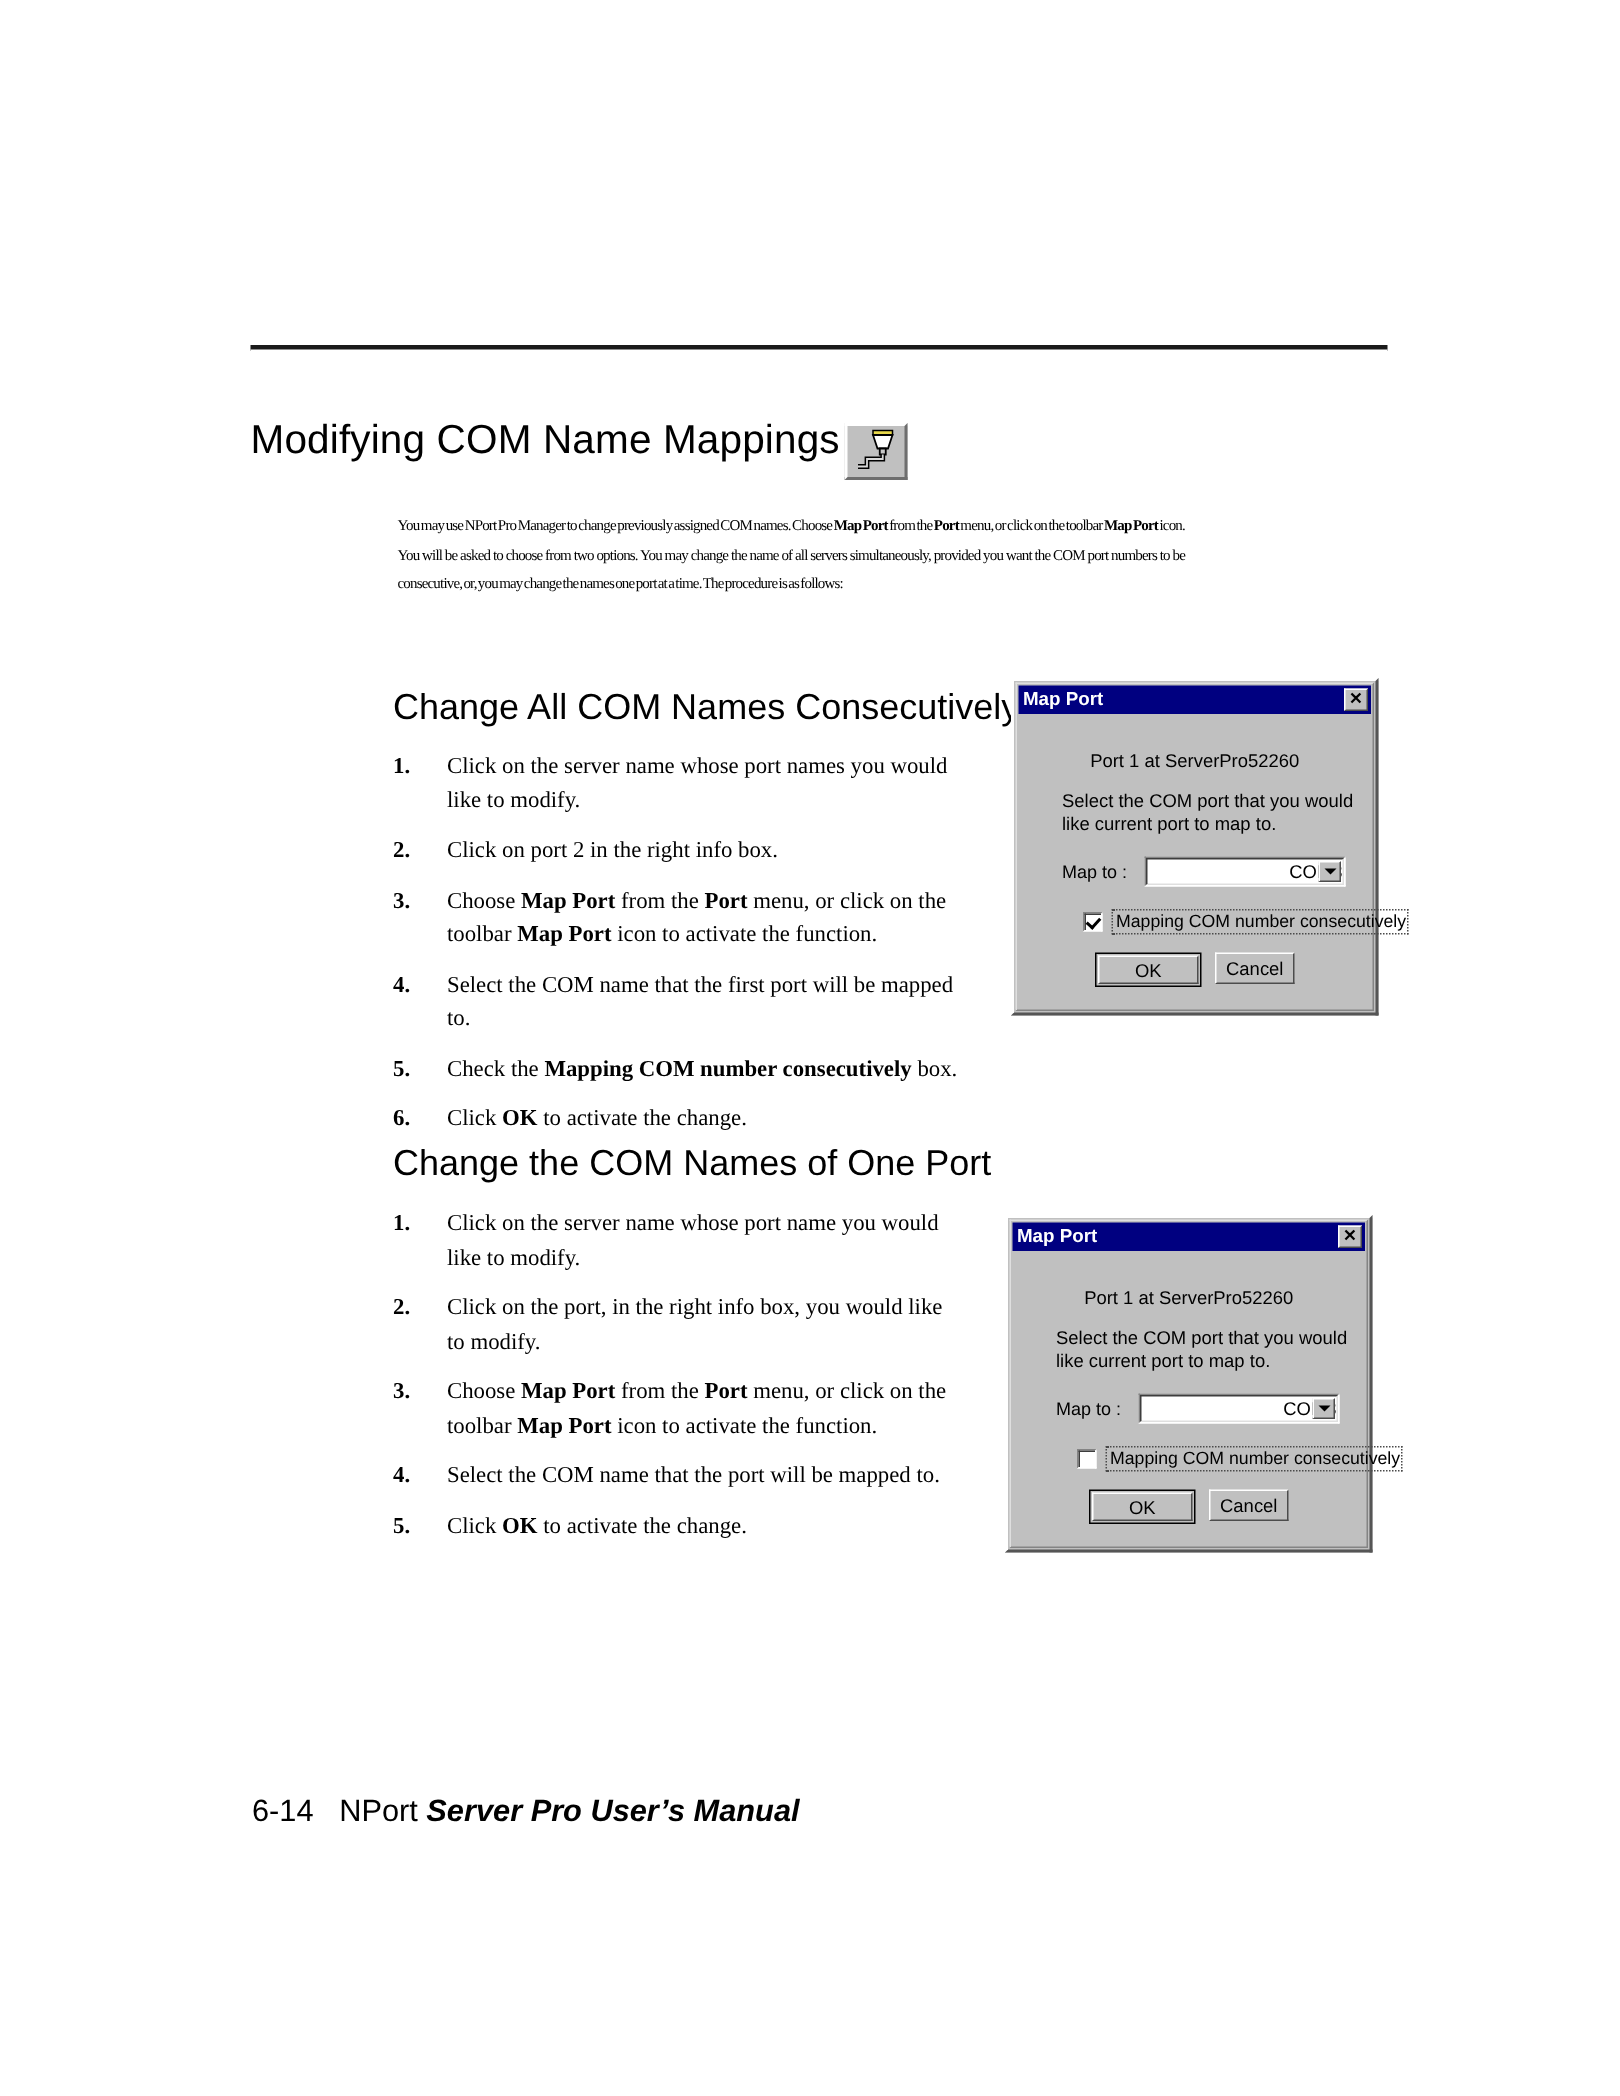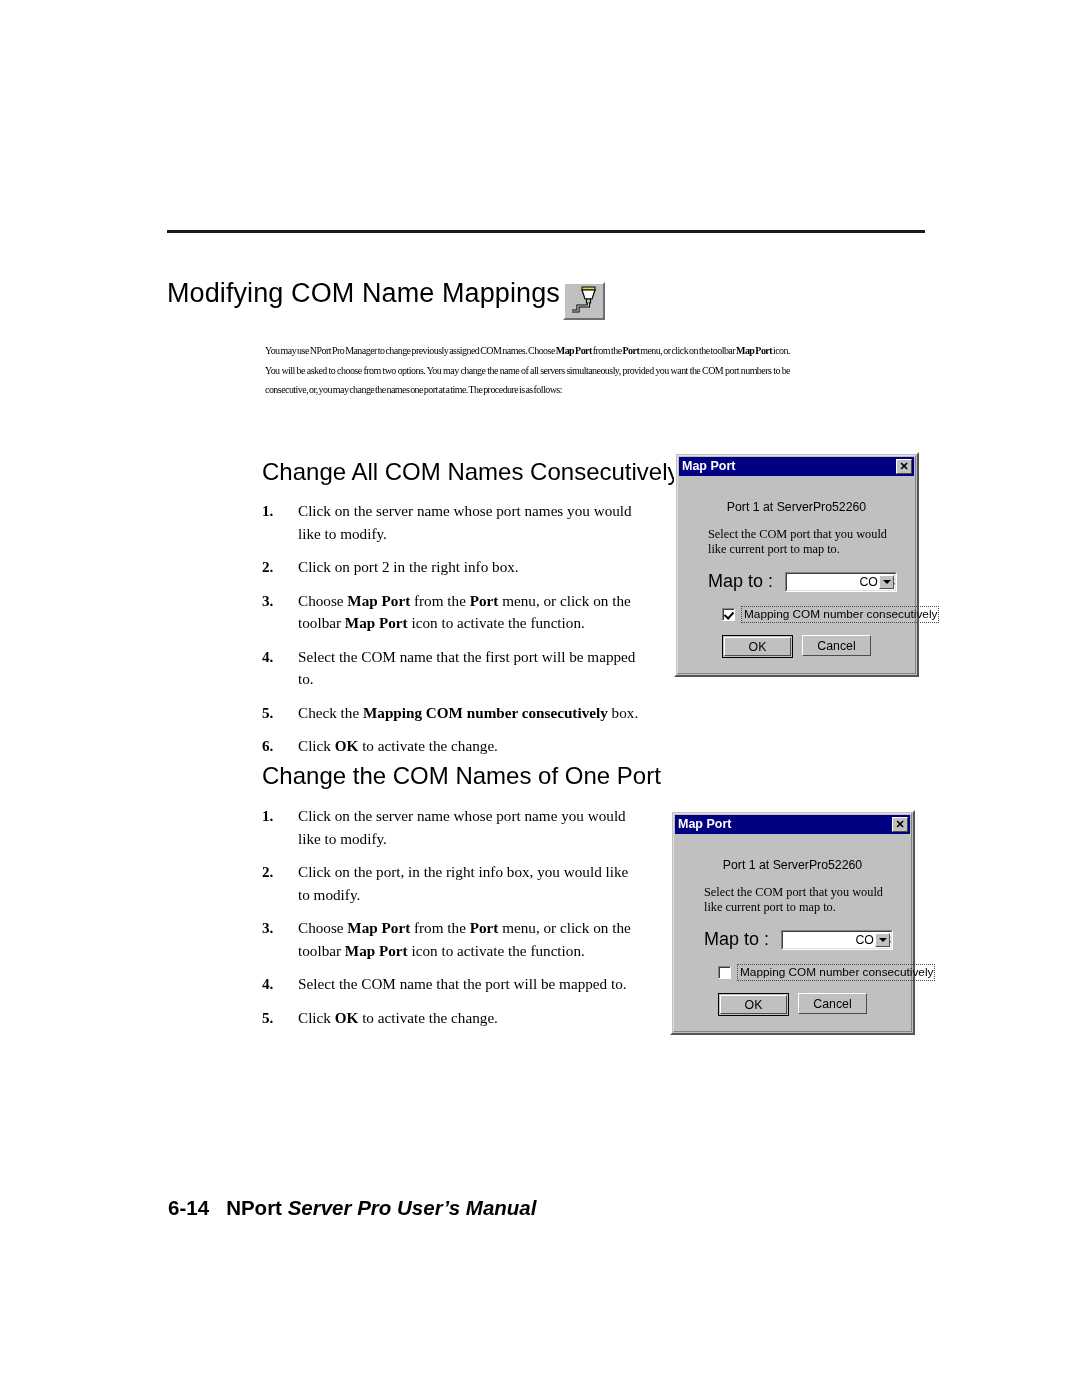--- a/index.html
+++ b/index.html
@@ -179,32 +179,31 @@
     text-align: center;
     font-size: 12.3px;
     white-space: nowrap;
   }
   .dlg-instruct {
     position: absolute;
     top: 73px;
     left: 32px;
     font-size: 12.3px;
     line-height: 15px;
-    font-family: Liberation Serif, serif;
   }
   .dlg-maprow {
     position: absolute;
     top: 117px;
     left: 32px;
     right: 20px;
     display: flex;
     align-items: center;
   }
   .dlg-maplabel {
-    font-size: 18px;
+    font-size: 12px;
     white-space: nowrap;
     margin-right: 12px;
   }
   .combo {
     flex: 1;
     height: 20px;
     background: #ffffff;
     border-top: 1px solid #848484;
     border-left: 1px solid #848484;
     border-right: 1px solid #ffffff;
@@ -303,21 +302,21 @@
   .dlg-buttons {
     position: absolute;
     bottom: 17px;
     left: 0;
     right: 0;
     display: flex;
     justify-content: center;
     gap: 9px;
   }
   .btn {
-    width: 69px;
+    width: 53px;
     height: 21px;
     background: #c0c0c0;
     border-top: 1px solid #ffffff;
     border-left: 1px solid #ffffff;
     border-right: 1px solid #4c4c4c;
     border-bottom: 1px solid #4c4c4c;
     box-sizing: border-box;
     display: flex;
     align-items: center;
     justify-content: center;
@@ -345,21 +344,21 @@
   
   .footer {
     position: absolute;
     left: 168px;
     top: 1196px;
     font-family: "Liberation Sans", sans-serif;
     font-size: 20.5px;
     white-space: nowrap;
     color: #000;
   }
-  .footer .pg { font-weight: 700; }
+  .footer .pg { font-weight: 400; }
   .footer .manual {
     font-style: italic;
     font-weight: bold;
   }
 </style>
 </head>
 <body>
 
 <div class="page">
 

